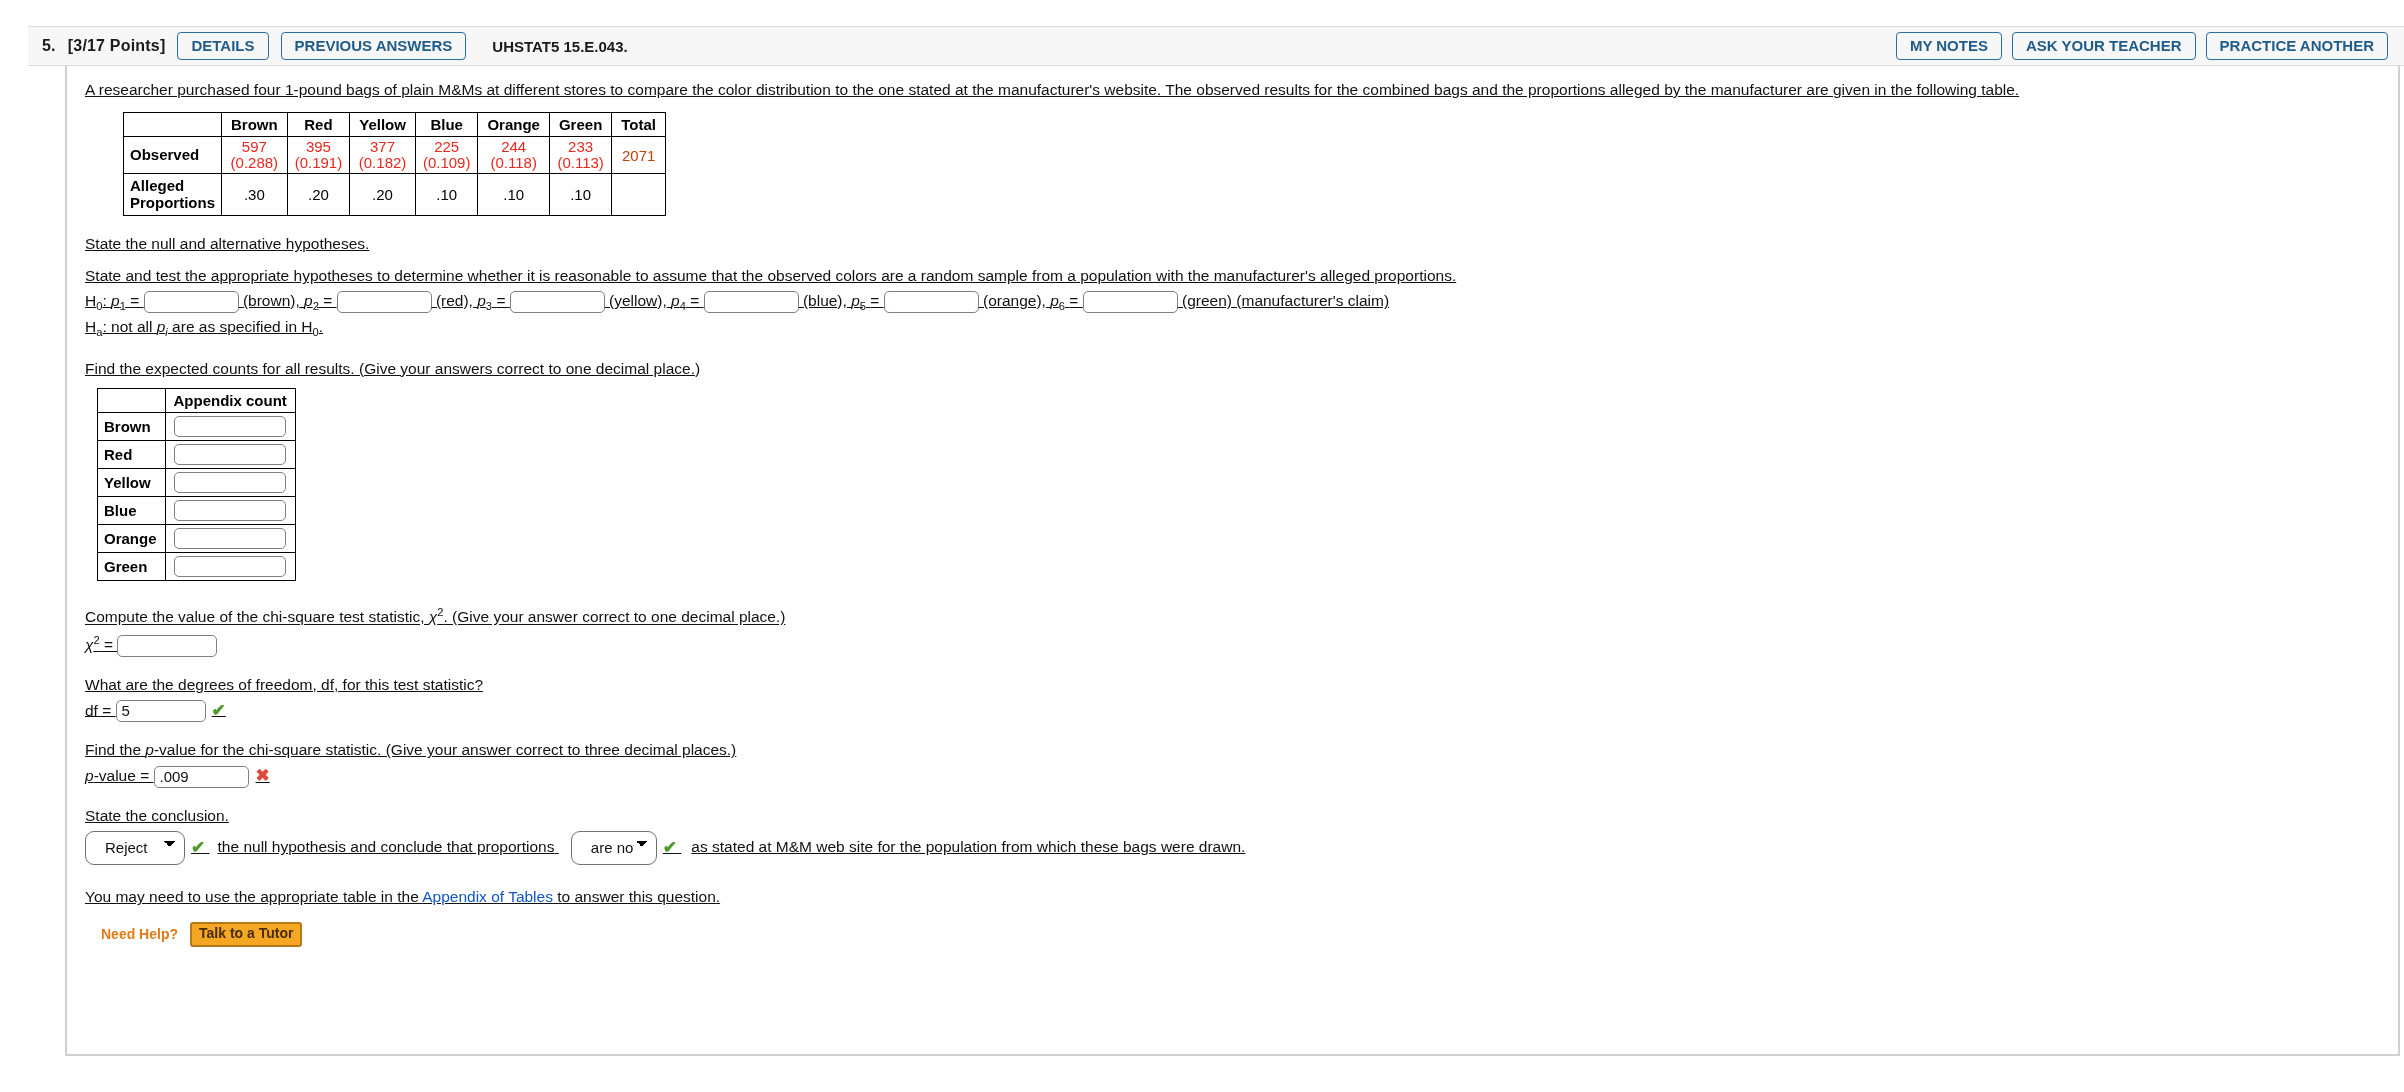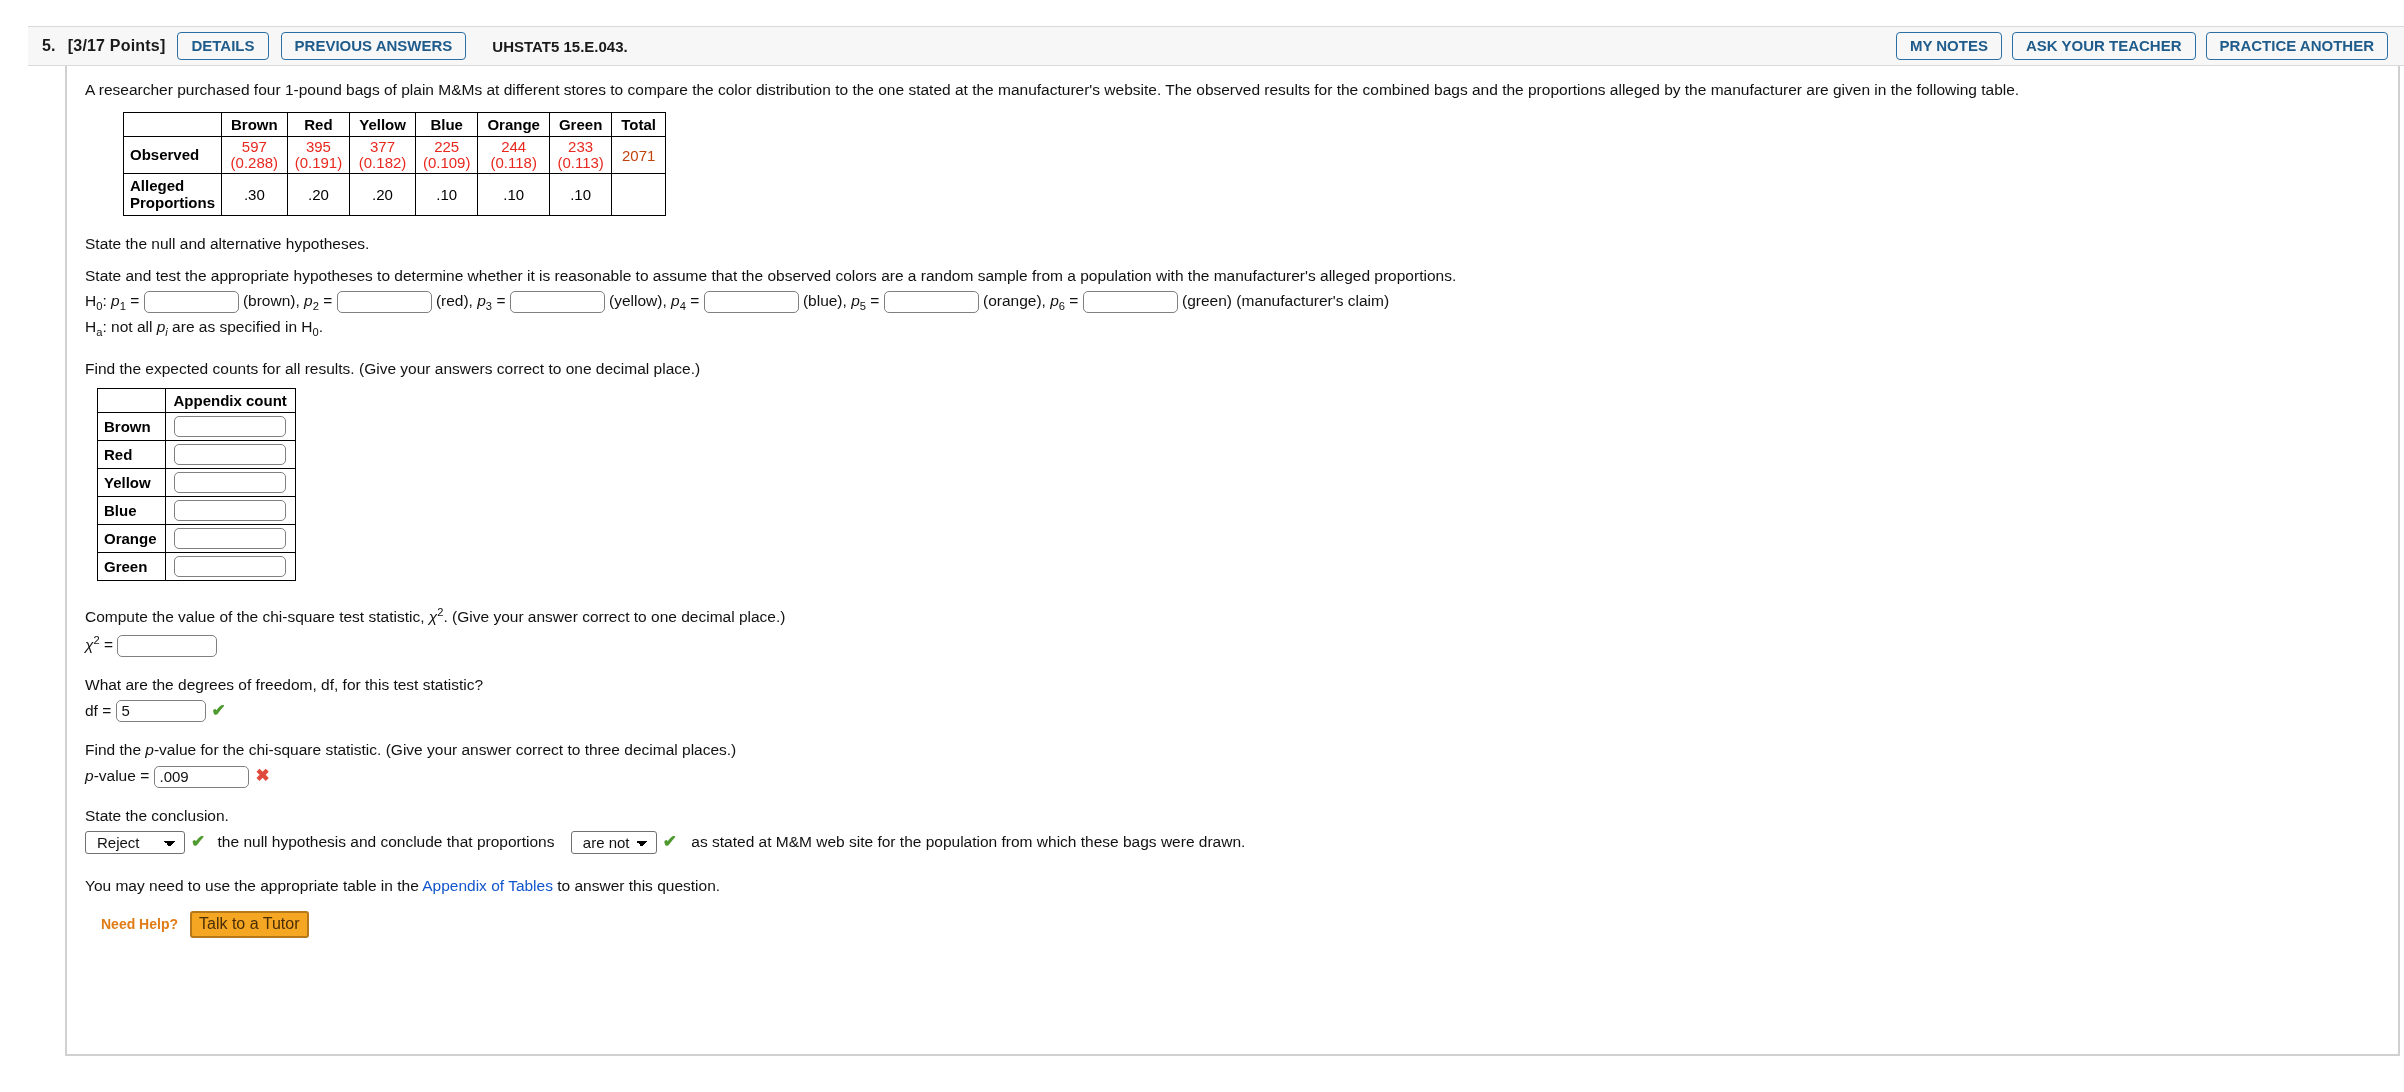--- a/index.html
+++ b/index.html
@@ -45,21 +45,21 @@
   
   .qbody {
     position: absolute; left: 65px; top: 66px; width: 2335px; height: 990px;
     background: #ffffff;
     border-left: 2px solid #d0d0d0;
     border-right: 2px solid #d0d0d0;
     border-bottom: 2px solid #d0d0d0;
     padding: 14px 0 0 18px;
   }
 
-  .txt { font-size: 15.5px; color: #111; line-height: 1.35; }
+  .txt { font-size: 15.5px; color: #111; line-height: 1.35; text-decoration: underline; }
   .para { margin: 0 0 0 0; max-width: 2290px; }
   .blk { margin-top: 18px; }
 
   sub, sup { font-size: 0.72em; }
   .ital { font-style: italic; }
 
   
   .obs-table {
     border-collapse: collapse;
     margin-top: 11px; margin-left: 38px;
@@ -115,42 +115,42 @@
 
   
   .tick { color: #4e9a2f; font-size: 17px; margin-left: 6px; vertical-align: middle; font-weight: bold; }
   .cross { color: #e04a3c; font-size: 17px; margin-left: 7px; vertical-align: middle; font-weight: bold; }
 
   
   .sel {
     font-family: "Liberation Sans", sans-serif;
     font-size: 15px; color: #111;
     border: 1.5px solid #707070;
-    border-radius: 3px;
+    border-radius: 9px;
     background: #fff;
-    height: 23px;
-    padding: 1px 22px 2px 11px;
+    height: 34px;
+    padding: 1px 22px 2px 19px;
     vertical-align: middle;
     -webkit-appearance: none; appearance: none;
     background-image: linear-gradient(45deg, transparent 50%, #000 50%), linear-gradient(135deg, #000 50%, transparent 50%);
     background-position: calc(100% - 14px) 9px, calc(100% - 8px) 9px;
     background-size: 6px 6px, 6px 6px;
     background-repeat: no-repeat;
   }
   .sel-conclusion { width: 100px; }
   .sel-are { width: 86px; }
 
   
   .link { color: #1155cc; text-decoration: none; }
   .needhelp {
     color: #e07b16; font-weight: bold; font-size: 14px;
   }
   .tutor-btn {
     font-family: "Liberation Sans", sans-serif;
-    font-size: 16px; font-weight: normal; color: #4a2d06;
+    font-size: 14px; font-weight: bold; color: #4a2d06;
     background: #f5a623;
     border: 2px solid #b5791a;
     border-radius: 3px;
     padding: 2px 7px 3px 7px;
     margin-left: 12px;
     line-height: 1.1;
     cursor: pointer;
     vertical-align: middle;
   }
   .helprow { margin-top: 14px; margin-left: 16px; display:flex; align-items:center; }

